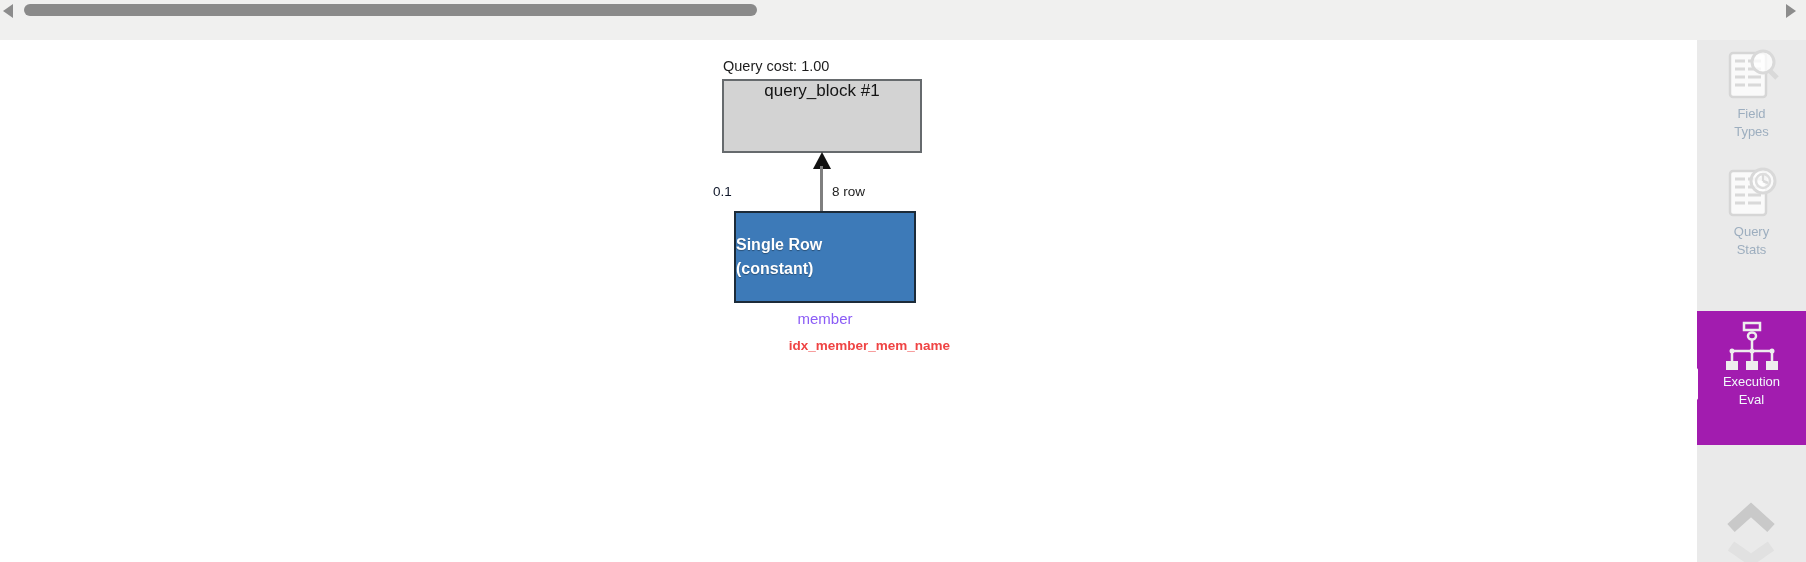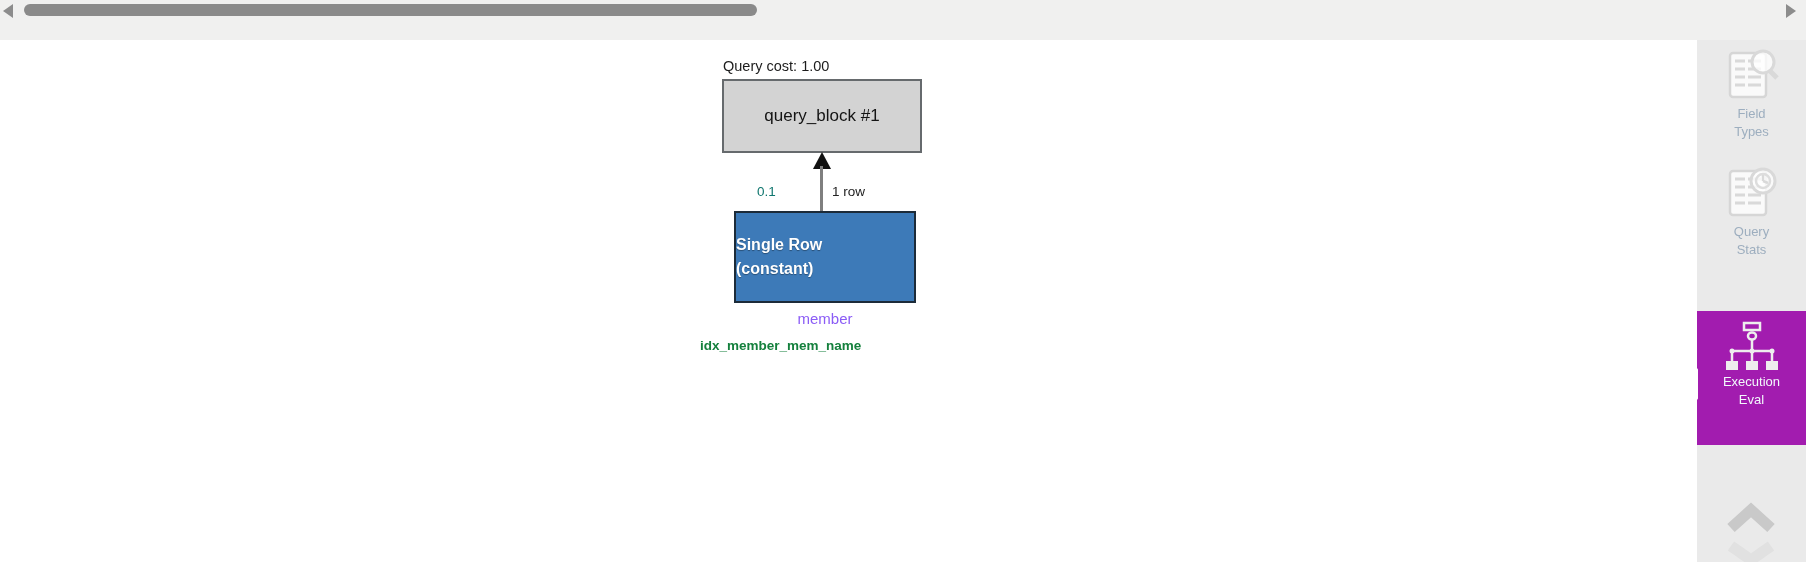--- a/index.html
+++ b/index.html
@@ -18,28 +18,28 @@
   
   .toolbar{position:absolute;left:0;top:40px;width:1697px;height:42px;background:#ffffff;}
   .tb-label{position:absolute;top:50px;height:22px;line-height:22px;font-size:15px;color:#2e3744;white-space:nowrap;}
   .combo-btn{position:absolute;top:49px;width:25px;height:23px;background:#e9e9e9;display:flex;align-items:center;justify-content:center;}
   .combo-caret{width:0;height:0;border-left:4px solid transparent;border-right:4px solid transparent;border-top:5px solid #2c2c2c;}
   .tb-sep{position:absolute;top:46px;width:2px;height:28px;background:#adb2bd;}
   .tb-icon{position:absolute;}
   
   .canvas{position:absolute;left:0;top:82px;width:1697px;height:480px;background:#ffffff;text-decoration:underline;}
   .qcost{position:absolute;left:723px;top:-24px;font-size:14.5px;color:#1c1c1c;white-space:nowrap;}
-  .gray-node{position:absolute;left:722px;top:-3px;width:200px;height:74px;background:#d3d3d3;border:2px solid #666a6d;box-sizing:border-box;display:flex;align-items:center;justify-content:center;font-size:17px;color:#141414;}
+  .gray-node{position:absolute;left:722px;top:-3px;width:200px;height:74px;background:#d3d3d3;border:2px solid #666a6d;box-sizing:border-box;display:flex;justify-content:center;font-size:17px;color:#141414;}
   .edge-line{position:absolute;left:820px;top:84px;width:3px;height:47px;background:#7f7f7f;}
   .edge-head{position:absolute;left:813px;top:70px;width:0;height:0;border-left:9px solid transparent;border-right:9px solid transparent;border-bottom:17px solid #111111;}
-  .edge-cost{position:absolute;left:757px;top:102px;font-size:13.5px;color:#0f766e;}
+  .edge-cost{position:absolute;left:713px;top:102px;font-size:13.5px;color:#0f172a;}
   .edge-rows{position:absolute;left:832px;top:102px;font-size:13.5px;color:#232323;white-space:nowrap;}
   .blue-node{position:absolute;left:734px;top:129px;width:182px;height:92px;background:#3d7ab8;border:2px solid #1c2b39;box-sizing:border-box;display:flex;flex-direction:column;align-items:flex-start;justify-content:center;color:#ffffff;font-size:16px;font-weight:bold;text-shadow:0 1px 1px rgba(0,0,0,.35);line-height:24px;}
   .node-table{position:absolute;left:734px;top:228px;width:182px;text-align:center;font-size:15px;color:#8b5cf6;}
-  .node-index{position:absolute;left:700px;top:256px;width:250px;text-align:left;font-size:13.5px;font-weight:bold;color:#15803d;}
+  .node-index{position:absolute;left:700px;top:256px;width:250px;text-align:right;font-size:13.5px;font-weight:bold;color:#ef4444;}
   
   .sidebar{position:absolute;left:1697px;top:40px;width:109px;height:522px;background:#eaeaea;overflow:visible;}
   .side-item{position:absolute;left:0;width:109px;text-align:center;cursor:default;}
   .side-item .icon{display:block;margin:0 auto;}
   .side-label{font-size:13px;line-height:18px;color:#9daebf;}
   .side-item.active{background:#a21caf;height:134px;}
   .side-item.active .side-label{color:#f2f8fc;}
   .active-notch{position:absolute;left:-10px;top:57px;width:0;height:0;border-top:16px solid transparent;border-bottom:16px solid transparent;border-right:11px solid #ffffff;}
   .chevrons{position:absolute;left:26px;}
 </style>
@@ -111,21 +111,21 @@
 <div class="canvas">
   <div class="qcost">Query cost: 1.00</div>
 
   <div class="gray-node">
     <span>query_block #1</span>
   </div>
 
   <div class="edge-head"></div>
   <div class="edge-line"></div>
   <div class="edge-cost">0.1</div>
-  <div class="edge-rows">1 row</div>
+  <div class="edge-rows">8 row</div>
 
   <div class="blue-node">
     <span>Single Row</span>
     <span>(constant)</span>
   </div>
 
   <div class="node-table">member</div>
   <div class="node-index">idx_member_mem_name</div>
 </div>
 

